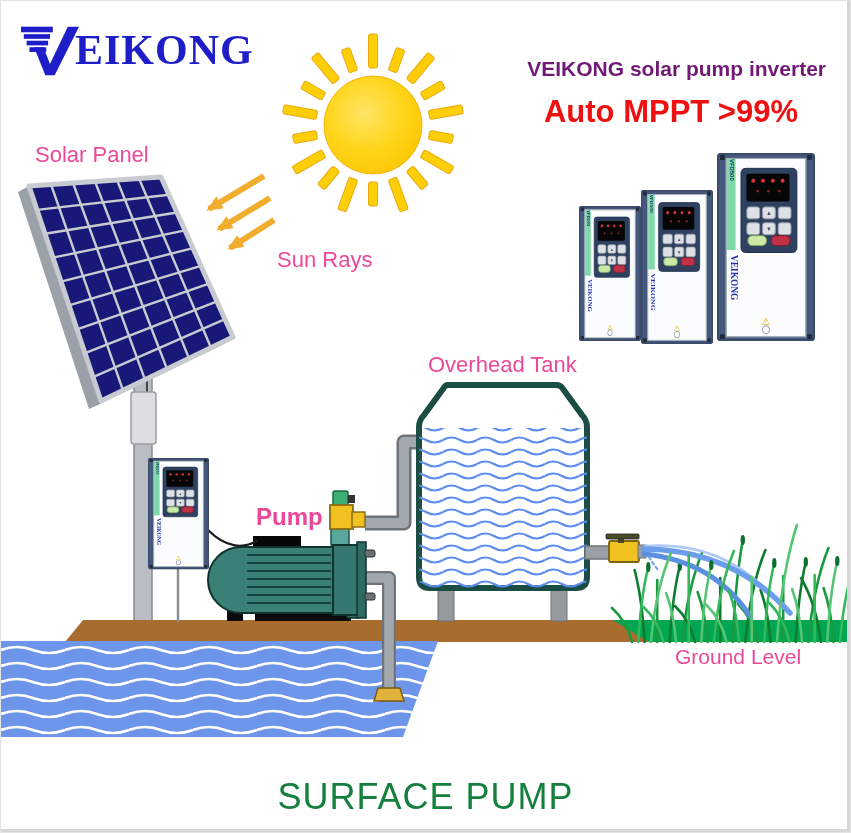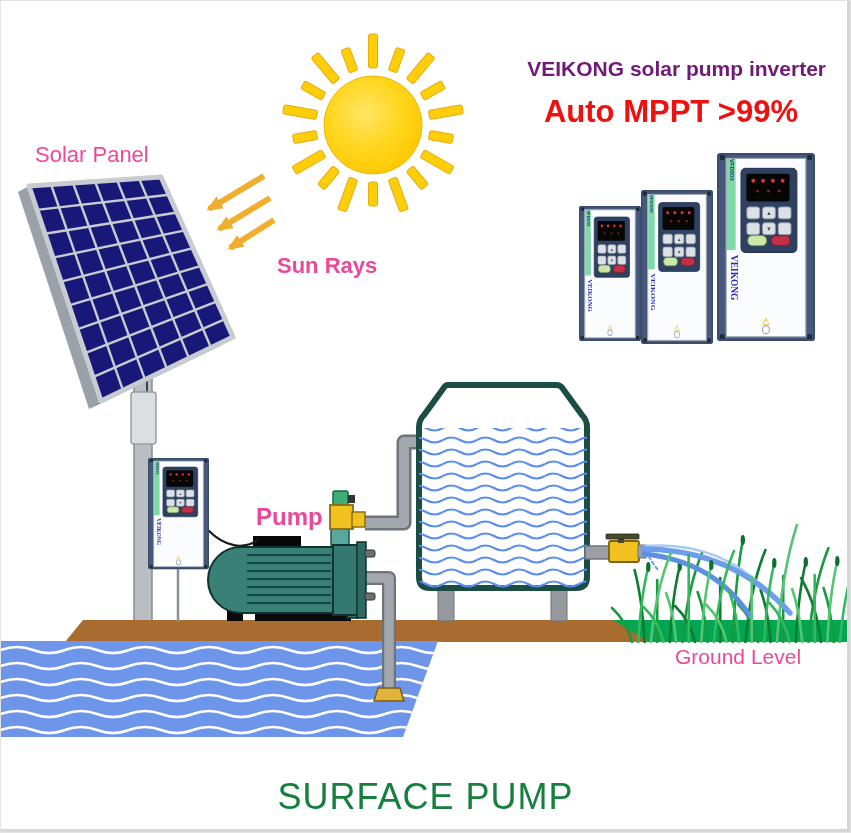--- a/index.html
+++ b/index.html
@@ -254,26 +254,39 @@
       <rect x="364" y="592" width="10" height="7" rx="2" fill="#6b7075" stroke="#333"></rect>
     </g>
 
     <path d="M207,529 C224,546 242,549 257,539" fill="none" stroke="#1b1b1b" stroke-width="2.2"></path>
     <line x1="177" y1="566" x2="177" y2="621" stroke="#8a9096" stroke-width="2.5"></line>
 
     <rect x="846" y="0" width="5" height="833" fill="#d6d6d6"></rect>
     <rect x="0" y="828" width="851" height="5" fill="#d6d6d6"></rect>
   </svg>
 
+  <div class="logo">
+    <svg width="58" height="52" viewBox="0 0 62 52">
+      <g fill="#1e1ec8">
+        <rect x="0" y="0" width="34" height="6"></rect>
+        <rect x="3" y="8" width="28" height="5"></rect>
+        <rect x="6" y="15" width="23" height="5"></rect>
+        <rect x="9" y="22" width="18" height="5"></rect>
+        <path d="M14,22 L24,22 L31,40 L50,0 L62,0 L36,52 L26,52 Z"></path>
+      </g>
+    </svg>
+    <span class="logo-rest">EIKONG</span>
+  </div>
 
   <div class="tagline">VEIKONG solar pump inverter</div>
   <div class="headline">Auto MPPT &gt;99%</div>
 
   <div class="lbl" style="left:34px;top:141px;">Solar Panel</div>
-  <div class="lbl" style="left:276px;top:252px;font-weight:bold;">Sun Rays</div>
+  <div class="lbl" style="left:276px;top:246px;">Sun Rays</div>
+  <div class="lbl" style="left:427px;top:351px;">Overhead Tank</div>
   <div class="lbl lbl-pump" style="left:255px;top:502px;">Pump</div>
   <div class="lbl lbl-ground" style="left:674px;top:644px;">Ground Level</div>
 
   <div class="title">SURFACE PUMP</div>
 <div class="inverter" style="left: 147px; top: 457px; transform: scale(0.61, 0.585);">
     <div class="inv-body"></div>
     <div class="inv-screw tl"></div>
     <div class="inv-screw tr"></div>
     <div class="inv-screw bl"></div>
     <div class="inv-screw br"></div>

